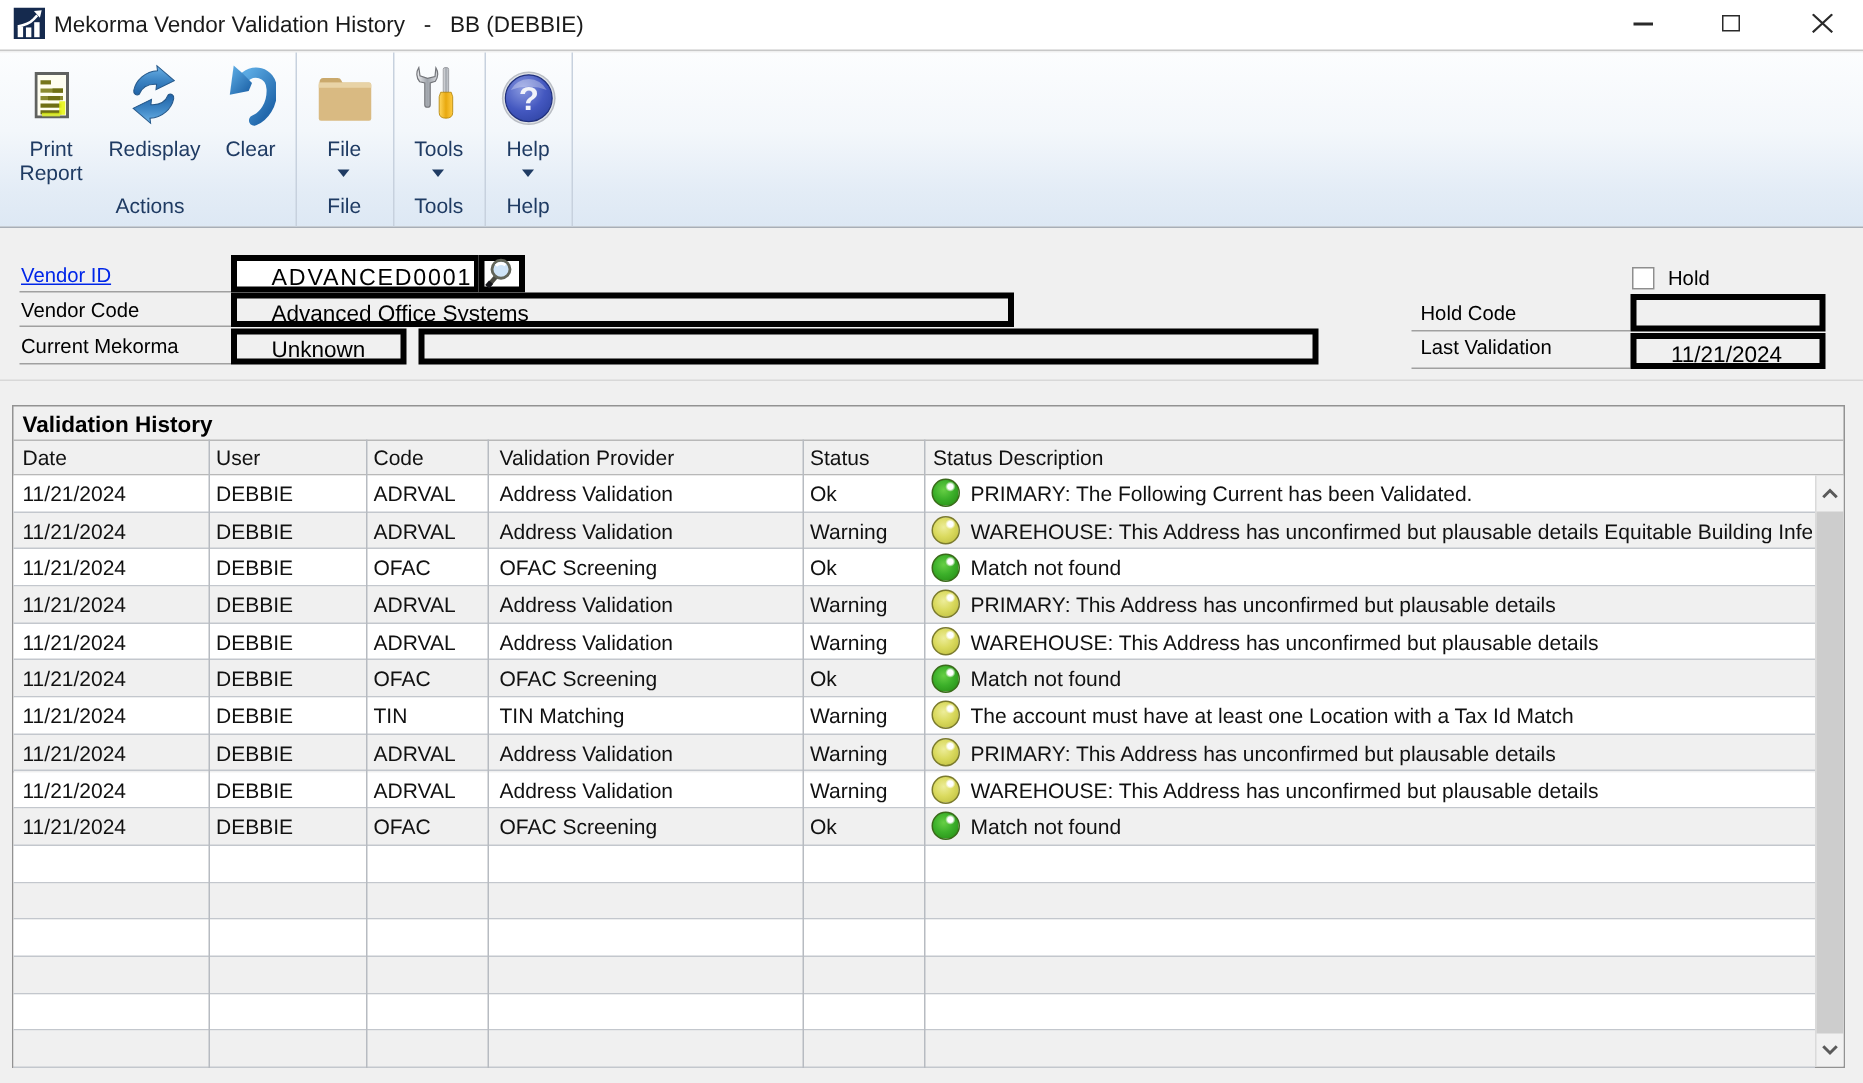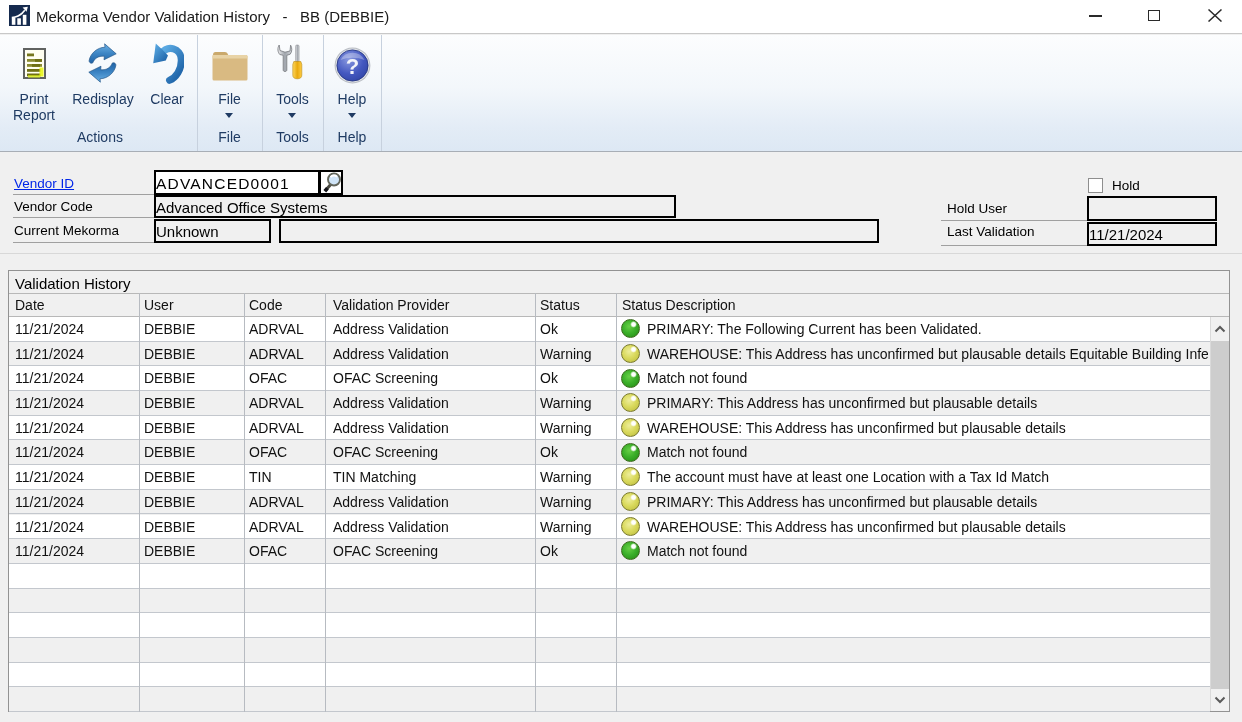--- a/index.html
+++ b/index.html
@@ -1,20 +1,20 @@
 <!DOCTYPE html>
 <html><head><meta charset="utf-8">
 <style>
 * { margin:0; padding:0; box-sizing:border-box; }
 html,body { width:1242px; height:722px; overflow:hidden; background:#f0f0f0;
   font-family:"Liberation Sans", sans-serif; }
 .abs { position:absolute; }
 .lbl { position:absolute; font-size:13.5px; color:#000; white-space:nowrap; line-height:14px; }
-.fld { position:absolute; border:2px solid #000000; background:#f0f0f0; font-size:15px;
-  color:#000; white-space:nowrap; overflow:hidden; padding-left:0; }
+.fld { position:absolute; border:4px solid #000000; background:#f0f0f0; font-size:15px;
+  color:#000; white-space:nowrap; overflow:hidden; padding-left:23px; }
 .ul  { position:absolute; height:1px; background:#a0a0a0; }
 .tb-lbl { position:absolute; font-size:14px; color:#1f3b63; text-align:center; white-space:nowrap; }
 .tri { position:absolute; width:0; height:0; border-left:4.5px solid transparent;
   border-right:4.5px solid transparent; border-top:5px solid #1f3b63; }
 .vsep { position:absolute; top:35px; width:1px; height:116px; background:#c7d1de; }
 .cell { position:absolute; font-size:14px; color:#111; white-space:nowrap; overflow:hidden;
   height:24px; line-height:24px; }
 .hcell { position:absolute; top:294px; font-size:14px; color:#111; white-space:nowrap; height:23px; line-height:23px; }
 .trow { position:absolute; left:9px; width:1201px; height:24.69px; border-bottom:1px solid #c3c7cd; }
 .dot { position:absolute; left:621px; width:19px; height:19px; border-radius:50%; }
@@ -165,32 +165,32 @@
 <div class="fld" style="left:154px;top:195px;width:522px;height:23px;line-height:21px">Advanced Office Systems</div>
 
 <div class="lbl" style="left:14px;top:224px">Current Mekorma</div>
 <div class="ul" style="left:13px;top:242px;width:141px"></div>
 <div class="fld" style="left:154px;top:219px;width:117px;height:24px;line-height:22px">Unknown</div>
 <div class="fld" style="left:279px;top:219px;width:600px;height:24px"></div>
 
 <div class="abs" style="left:1088px;top:178px;width:15px;height:15px;background:#fff;border:1px solid #8e8e8e"></div>
 <div class="lbl" style="left:1112px;top:179px">Hold</div>
 
-<div class="lbl" style="left:947px;top:202px">Hold User</div>
+<div class="lbl" style="left:947px;top:202px">Hold Code</div>
 <div class="ul" style="left:941px;top:220px;width:146px"></div>
 <div class="fld" style="left:1087px;top:196px;width:130px;height:25px"></div>
 
 <div class="lbl" style="left:947px;top:225px">Last Validation</div>
 <div class="ul" style="left:941px;top:245px;width:146px"></div>
 <div class="fld" style="left:1087px;top:222px;width:130px;height:24px;line-height:22px">11/21/2024</div>
 
 <div class="abs" style="left:0;top:253px;width:1242px;height:1px;background:#d8d8d8"></div>
 
 <div class="abs" style="left:8px;top:270px;width:1222px;height:442px;border:1px solid #929292;background:#f0f0f0"></div>
-<div class="abs" style="left:15px;top:274px;height:19px;line-height:19px;font-size:15px;font-weight:normal;color:#000">Validation History</div>
+<div class="abs" style="left:15px;top:274px;height:19px;line-height:19px;font-size:15px;font-weight:bold;color:#000">Validation History</div>
 <div class="abs" style="left:9px;top:293px;width:1220px;height:1px;background:#b8b8b8"></div>
 <div class="hcell" style="left:15px">Date</div>
 <div class="hcell" style="left:144px">User</div>
 <div class="hcell" style="left:249px">Code</div>
 <div class="hcell" style="left:333px">Validation Provider</div>
 <div class="hcell" style="left:540px">Status</div>
 <div class="hcell" style="left:622px">Status Description</div>
 <div class="abs" style="left:9px;top:316px;width:1220px;height:1px;background:#b8b8b8"></div>
 
 <div class="trow" style="top:317.0px;background:#ffffff"></div>

